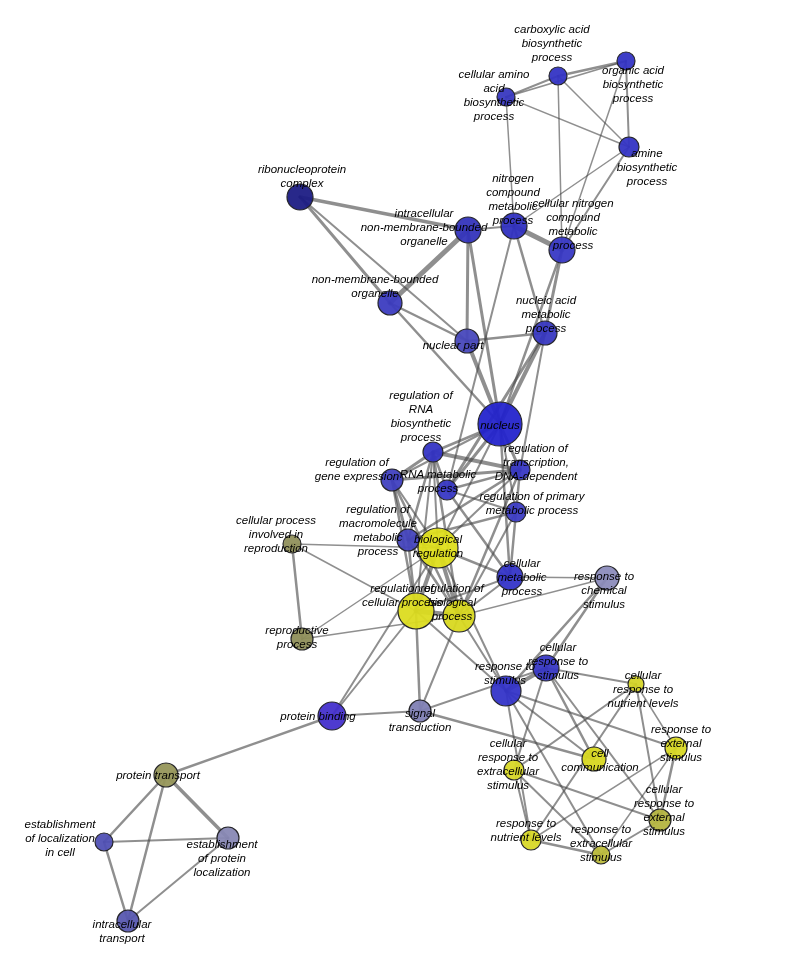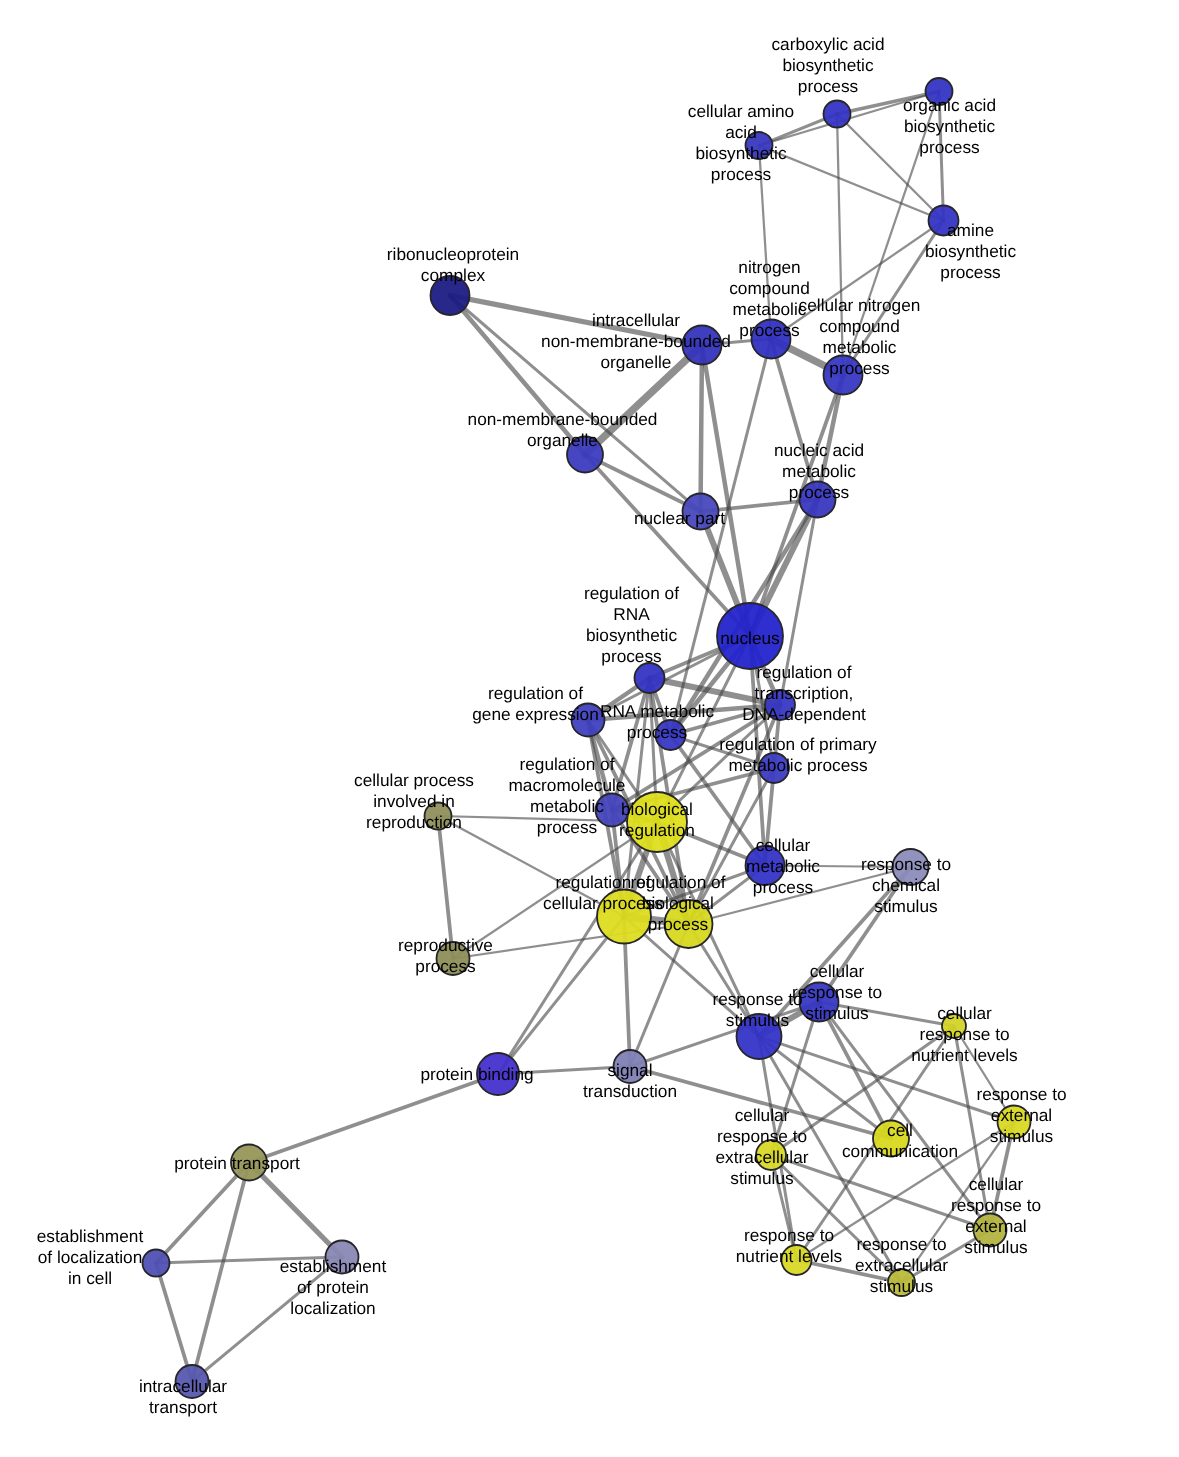--- a/index.html
+++ b/index.html
@@ -2,20 +2,21 @@
 <html><head>
 <meta charset="utf-8">
 <style>
   html, body { margin: 0; padding: 0; background: #ffffff; }
   .stage {
     width: 786px; height: 971px;
     position: relative;
     background: #ffffff;
     overflow: hidden;
     font-family: "Liberation Sans", sans-serif;
+    font-style: italic;
   }
   svg { display: block; }
   .node-label {
     font-family: "Liberation Sans", sans-serif;
     font-size: 11.5px;
     fill: #000000;
   }
   circle.node { cursor: pointer; }
 </style>
 </head>

